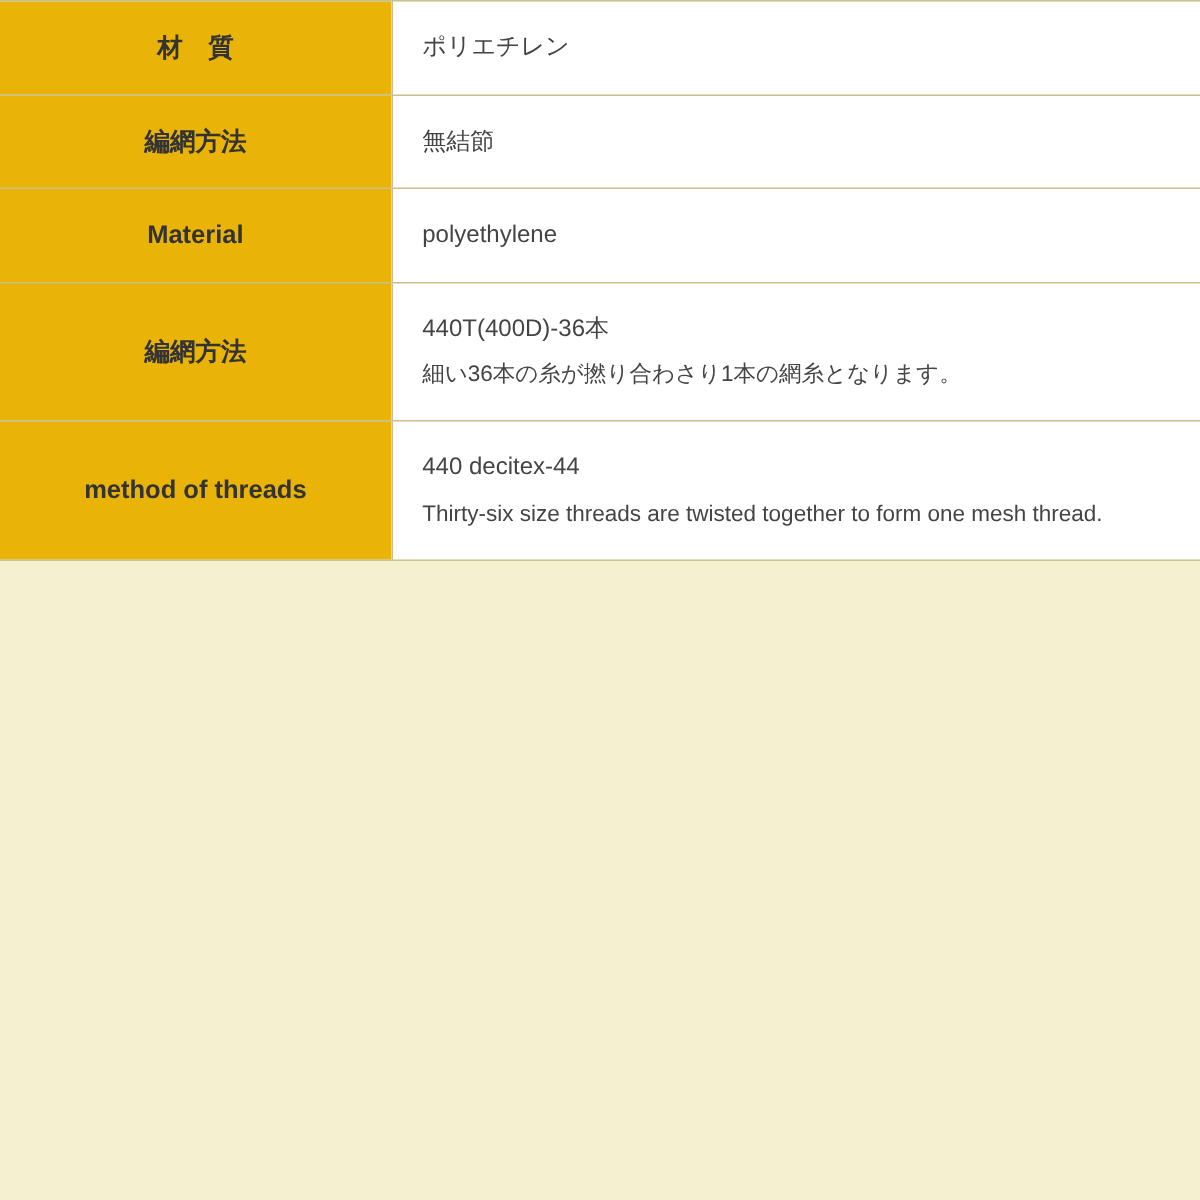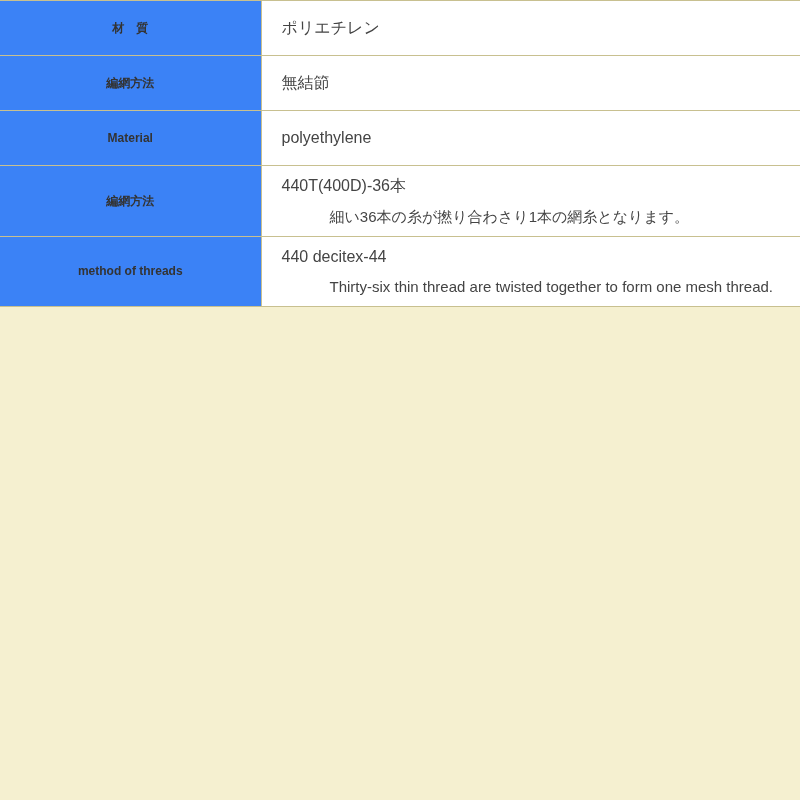--- a/index.html
+++ b/index.html
@@ -33,47 +33,46 @@
       border-top: 1px solid #c8c090;
     }
 
     td {
       padding: 0;
       vertical-align: middle;
     }
 
     .label-cell {
       width: 261px;
-      background-color: #3b82f6;
+      background-color: #eab308;
       text-align: center;
       font-weight: bold;
-      font-size: 12px;
+      font-size: 17px;
       color: #333;
       padding: 18px 12px;
       border-right: 1px solid #c8c090;
       line-height: 1.5;
     }
 
     .value-cell {
       background-color: #ffffff;
       font-size: 16px;
       color: #444;
-      padding: 7px 20px;
+      padding: 18px 20px;
       line-height: 1.6;
     }
 
     .value-cell .line1 {
       display: block;
     }
 
     .value-cell .line2 {
       display: block;
       margin-top: 6px;
       font-size: 15px;
-      margin-left: 48px;
     }
   </style>
 </head>
 <body>
 
 <div class="table-container">
   <table>
     <tbody id="table-body">
     <tr>
           <td class="label-cell">材　質</td>
@@ -91,18 +90,18 @@
           <td class="label-cell">編網方法</td>
           <td class="value-cell">
             <span class="line1">440T(400D)-36本</span>
             <span class="line2">細い36本の糸が撚り合わさり1本の網糸となります。</span>
           </td>
         </tr>
         <tr>
           <td class="label-cell">method of threads</td>
           <td class="value-cell">
             <span class="line1">440 decitex-44</span>
-            <span class="line2">Thirty-six thin thread are twisted together to form one mesh thread.</span>
+            <span class="line2">Thirty-six size threads are twisted together to form one mesh thread.</span>
           </td>
         </tr>
       </tbody>
   </table>
 </div>
 
 </body></html>

